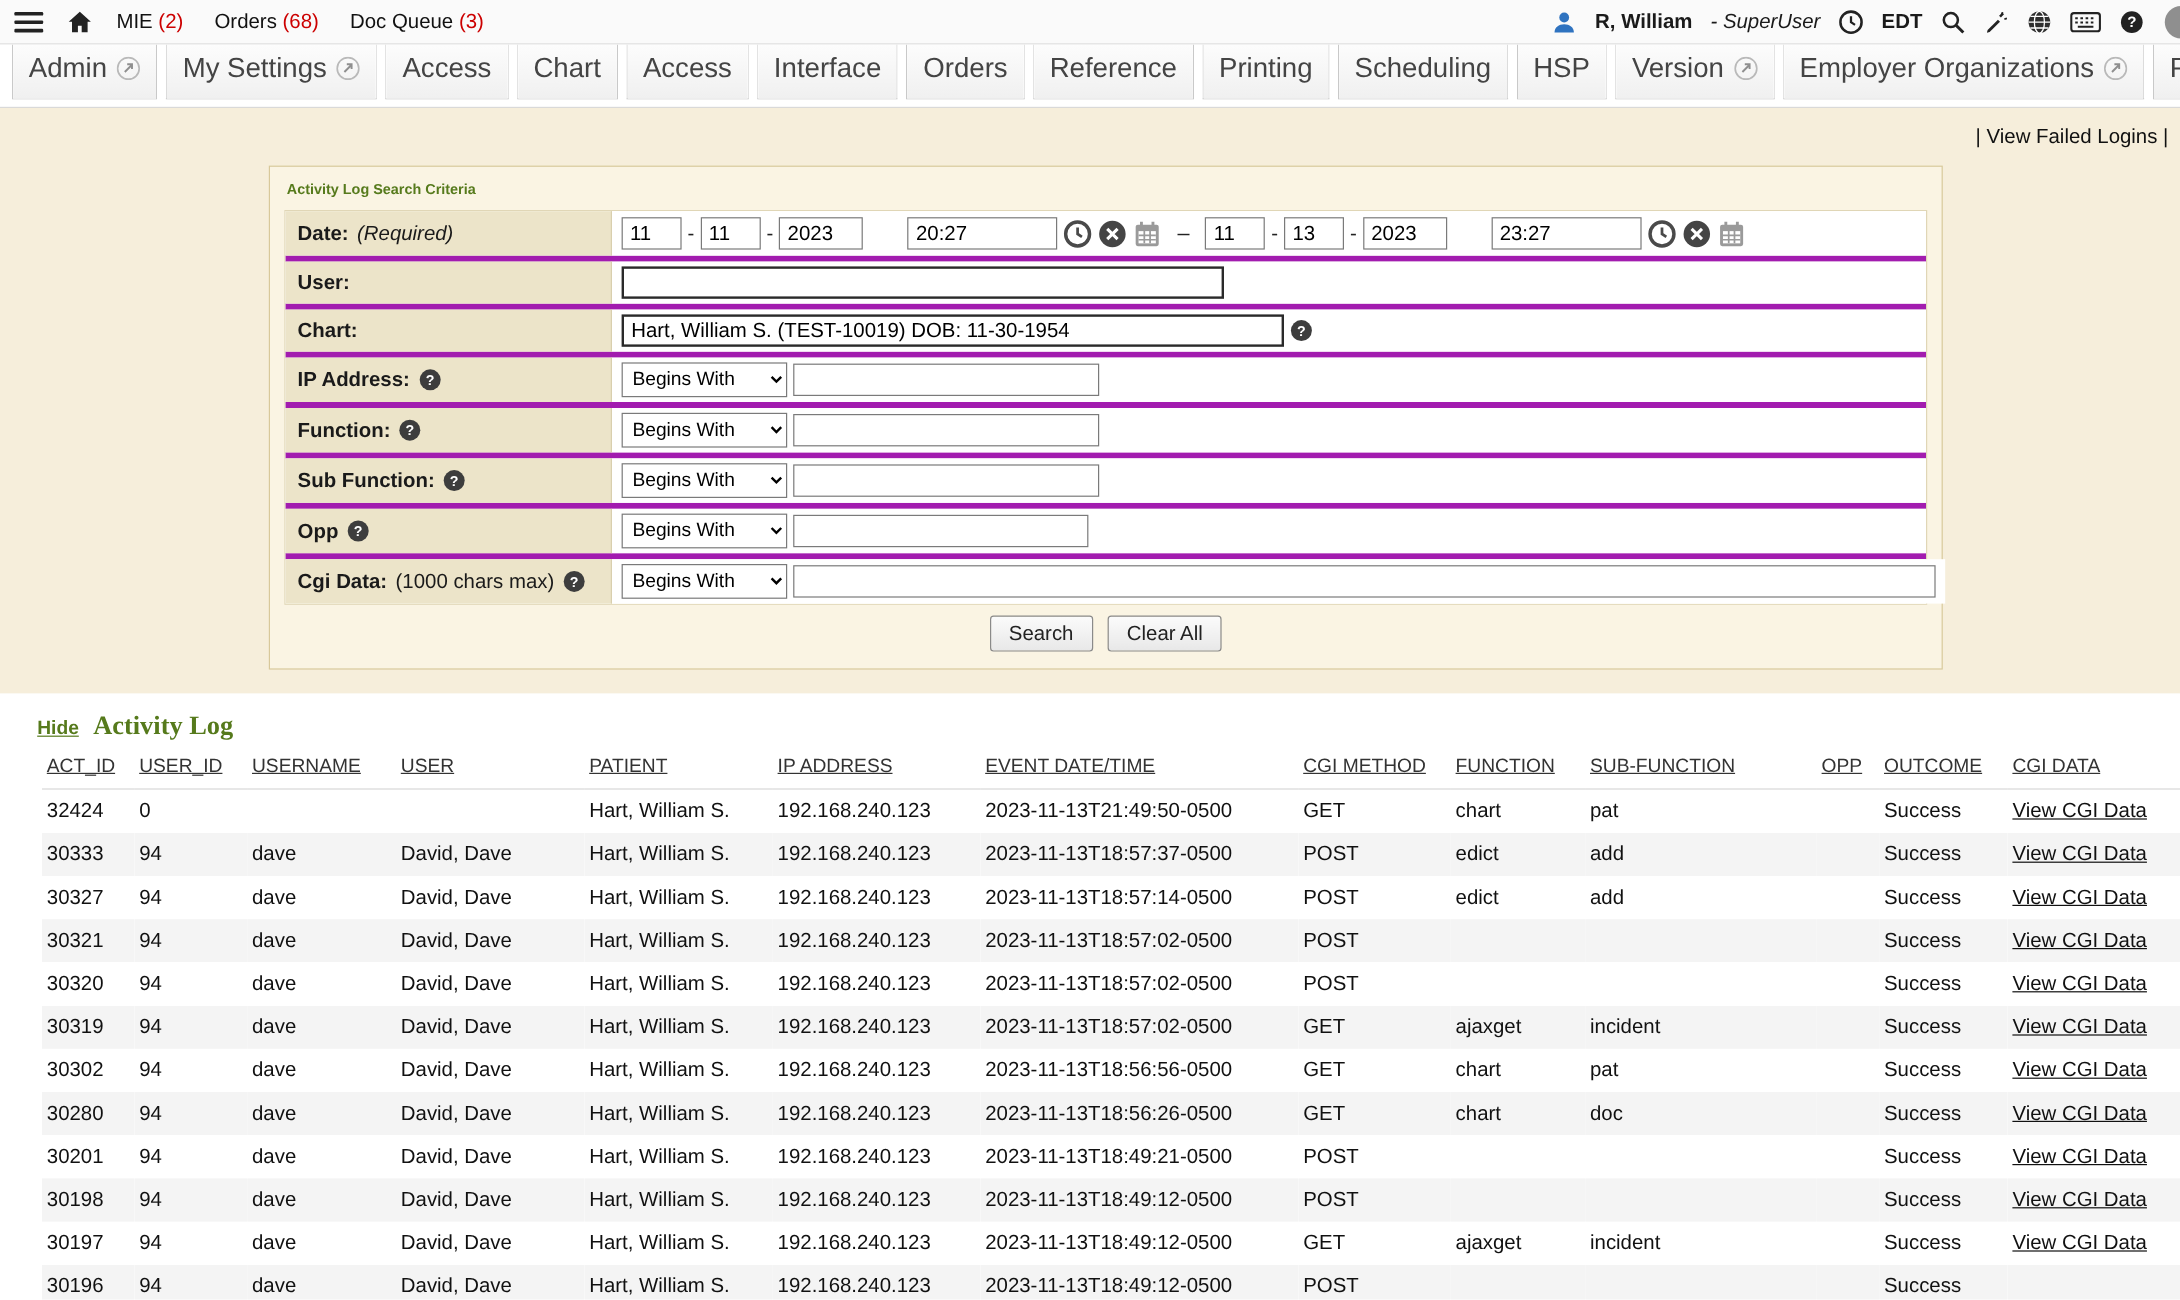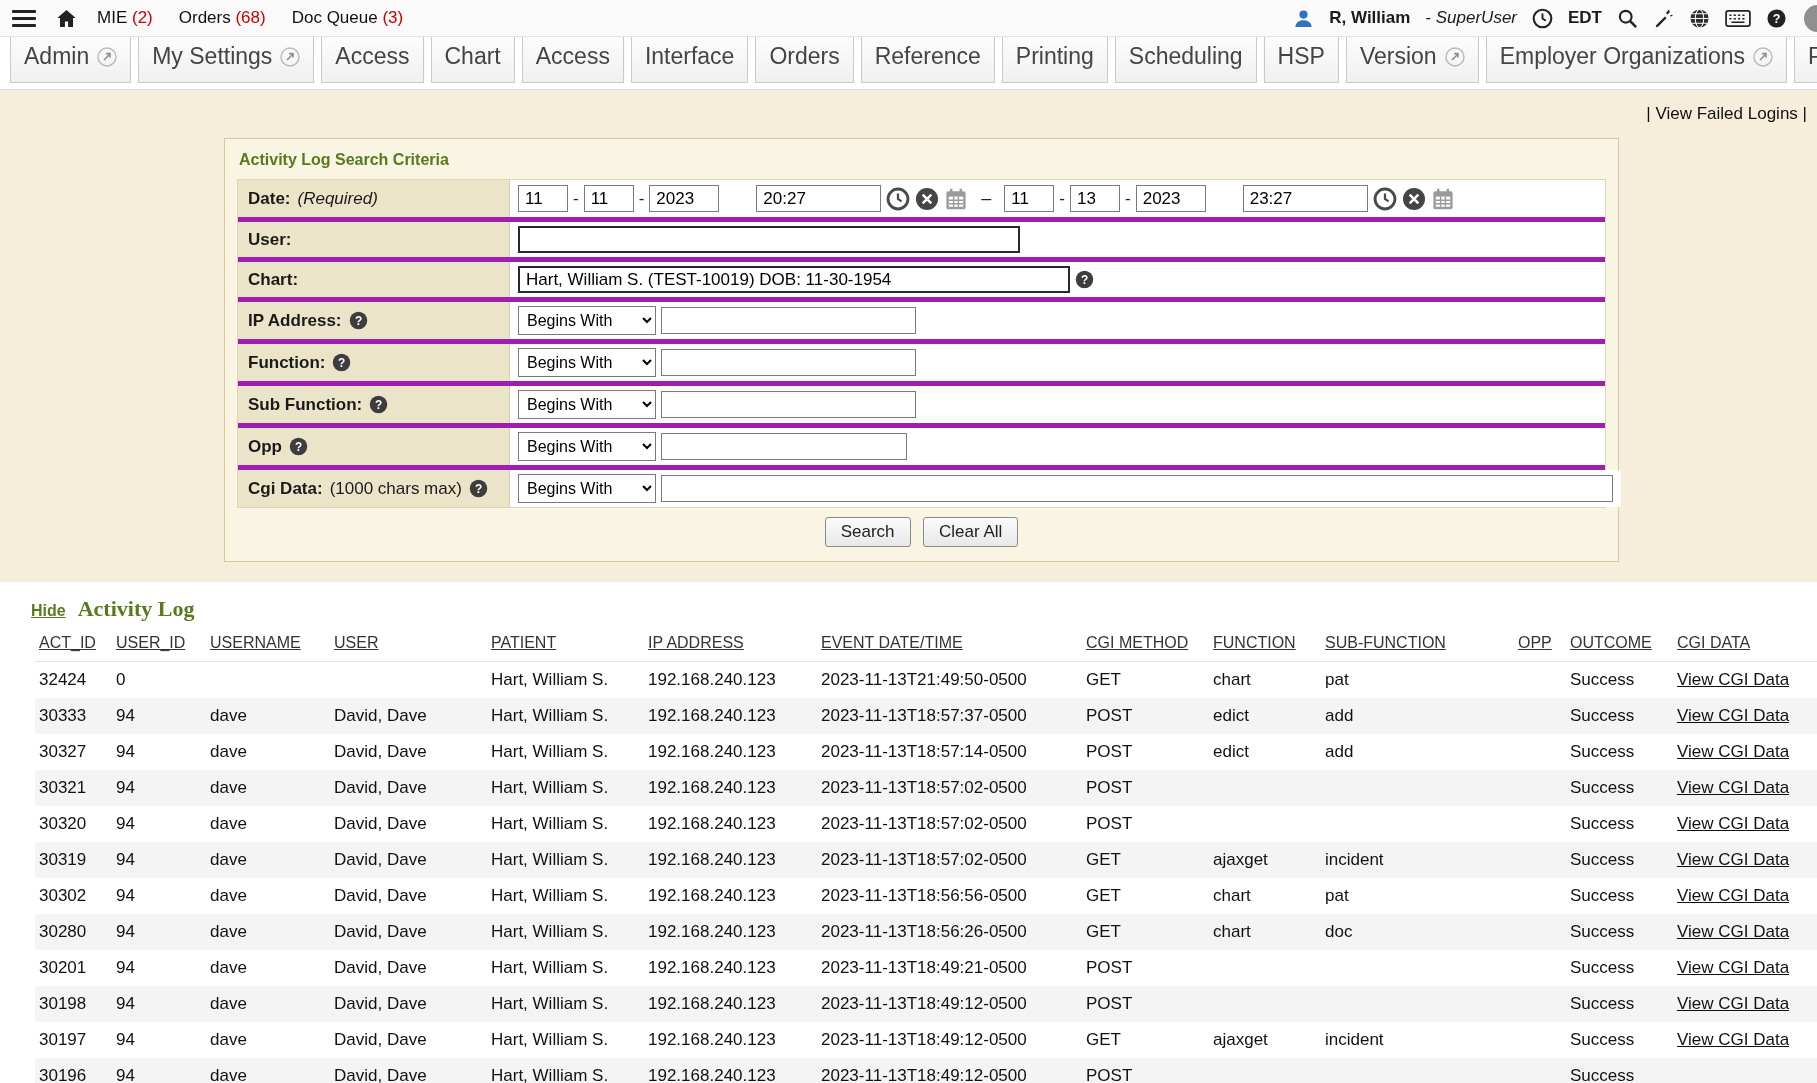--- a/index.html
+++ b/index.html
@@ -32,21 +32,21 @@
     color: #444; white-space: nowrap; cursor: pointer; flex: 0 0 auto; }
   .extic { width: 20px; height: 20px; flex: 0 0 auto; }
 
   
   .cream { background: #f6eedb; padding: 14px 0 20px 0; }
   .failed-line { text-align: right; font-size: 17px; padding-right: 10px; margin-bottom: 14px; color: #111; }
   .failed-line a { color: #111; cursor: pointer; }
 
   .formbox { width: 1395px; margin-left: 224px; background: #faf4e3;
     border: 1px solid #d8c89a; padding: 10px 12px 12px 12px; }
-  .form-title { color: #567a1c; font-size: 16px; font-weight: bold; margin: 2px 0 10px 2px; }
+  .form-title { color: #567a1c; font-size: 12px; font-weight: bold; margin: 2px 0 10px 2px; }
   .ftable { border: 1px solid #e0d6b6; }
   .frow { display: flex; border-top: 5px solid #a21caf; background: #fff; min-height: 37px; }
   .frow:first-child { border-top: none; }
   .flabel { width: 272px; background: #ece4c9; border-right: 1px solid #d9cfae;
     padding: 6px 10px; font-size: 17px; display: flex; align-items: center; gap: 7px; flex: 0 0 auto; }
   .flabel b { font-weight: bold; }
   .flabel .req { font-style: italic; }
   .ffield { flex: 1; padding: 4px 8px; display: flex; align-items: center; gap: 5px; background: #fff; }
   input[type=text] { height: 27px; border: 1px solid #7a7a7a; background: #fff;
     font-family: "Liberation Sans", sans-serif; font-size: 17px; padding: 1px 6px; }

